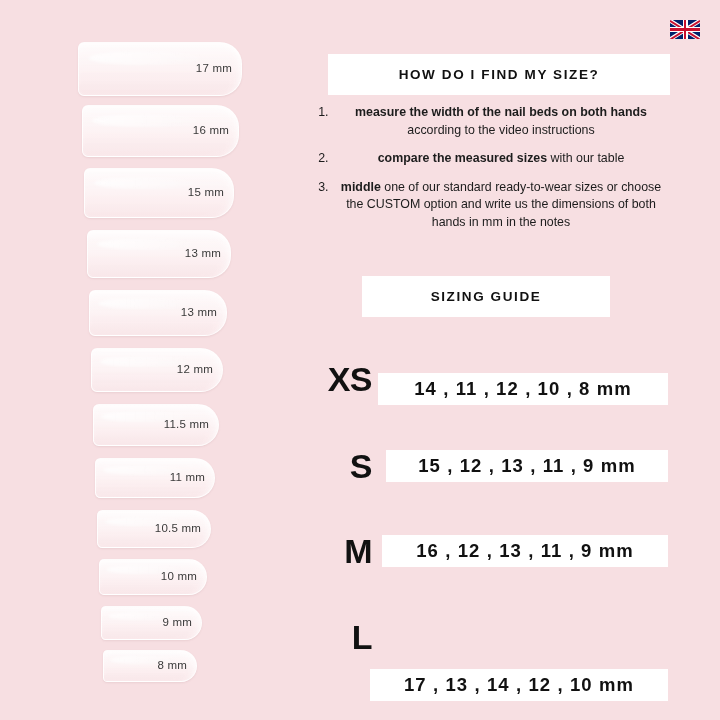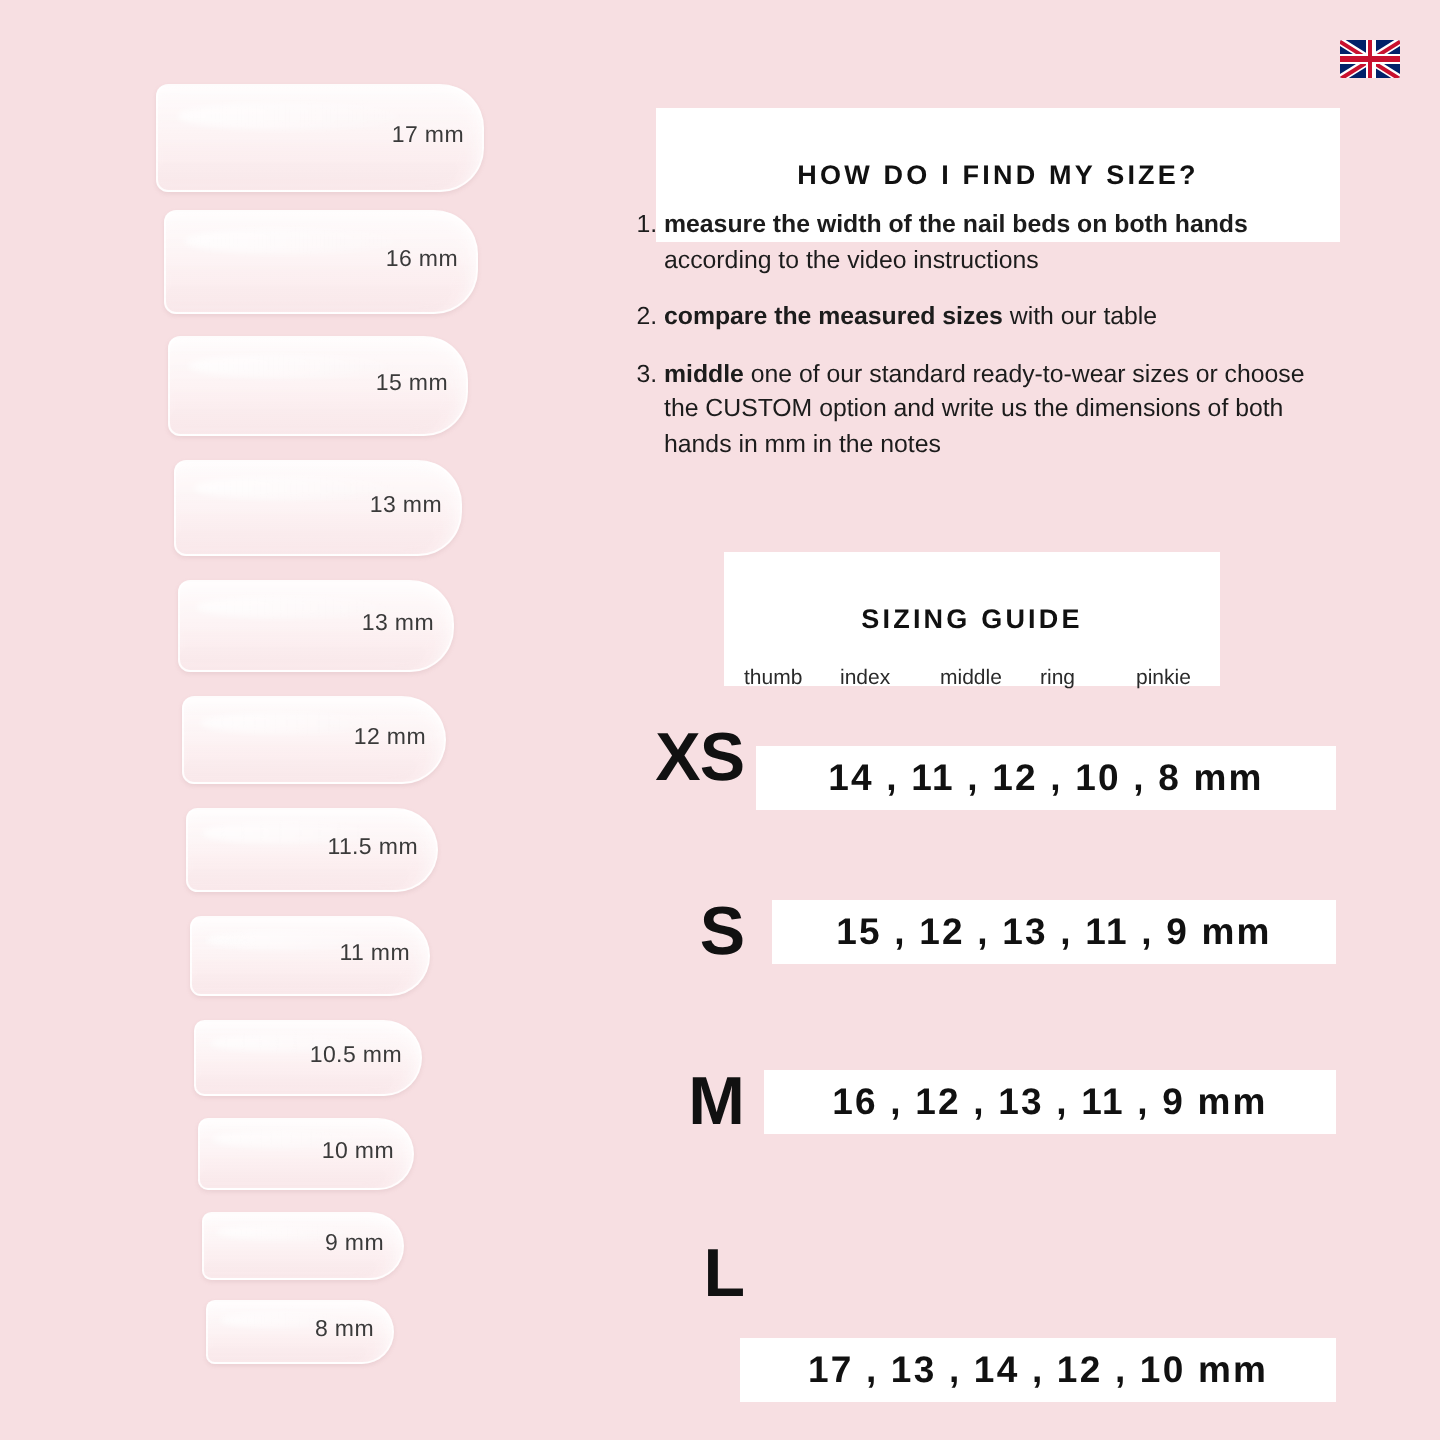--- a/index.html
+++ b/index.html
@@ -108,29 +108,30 @@
     width: 380px;
     height: 720px;
   }
 
   .banner {
     background: #ffffff;
     text-align: center;
     font-weight: bold;
     letter-spacing: 1.6px;
     font-size: 13.5px;
-    padding: 26px 6px;
+    padding: 13px 6px;
     color: #111;
   }
 
   .howto {
     position: absolute;
     left: 0;
     top: 104px;
     width: 360px;
+    text-align: center;
   }
   .howto ol {
     margin: 0;
     padding-left: 22px;
     font-size: 12.4px;
     line-height: 1.42;
     color: #1c1c1c;
   }
   .howto li { margin-bottom: 11px; }
   .howto b { font-weight: bold; }
@@ -269,27 +270,20 @@
       </li>
     </ol>
   </div>
 
   <div class="sizing-banner-wrap">
     <div class="banner">
       <span>SIZING GUIDE</span>
     </div>
   </div>
 
-  <div class="col-heads">
-    <span style="width:48px;">thumb</span>
-    <span style="width:50px;">index</span>
-    <span style="width:50px;">middle</span>
-    <span style="width:48px;">ring</span>
-    <span style="width:50px;">pinkie</span>
-  </div>
 
   <div class="size-row" style="top:356px;">
     <div class="size-letter">XS</div>
     <div class="size-values" style="left:68px; width:290px;margin-top:10px;">14 , 11 , 12 , 10 , 8 mm</div>
   </div>
 
   <div class="size-row" style="top:443px;">
     <div class="size-letter">S</div>
     <div class="size-values" style="left:76px; width:282px;">15 , 12 , 13 , 11 , 9 mm</div>
   </div>

